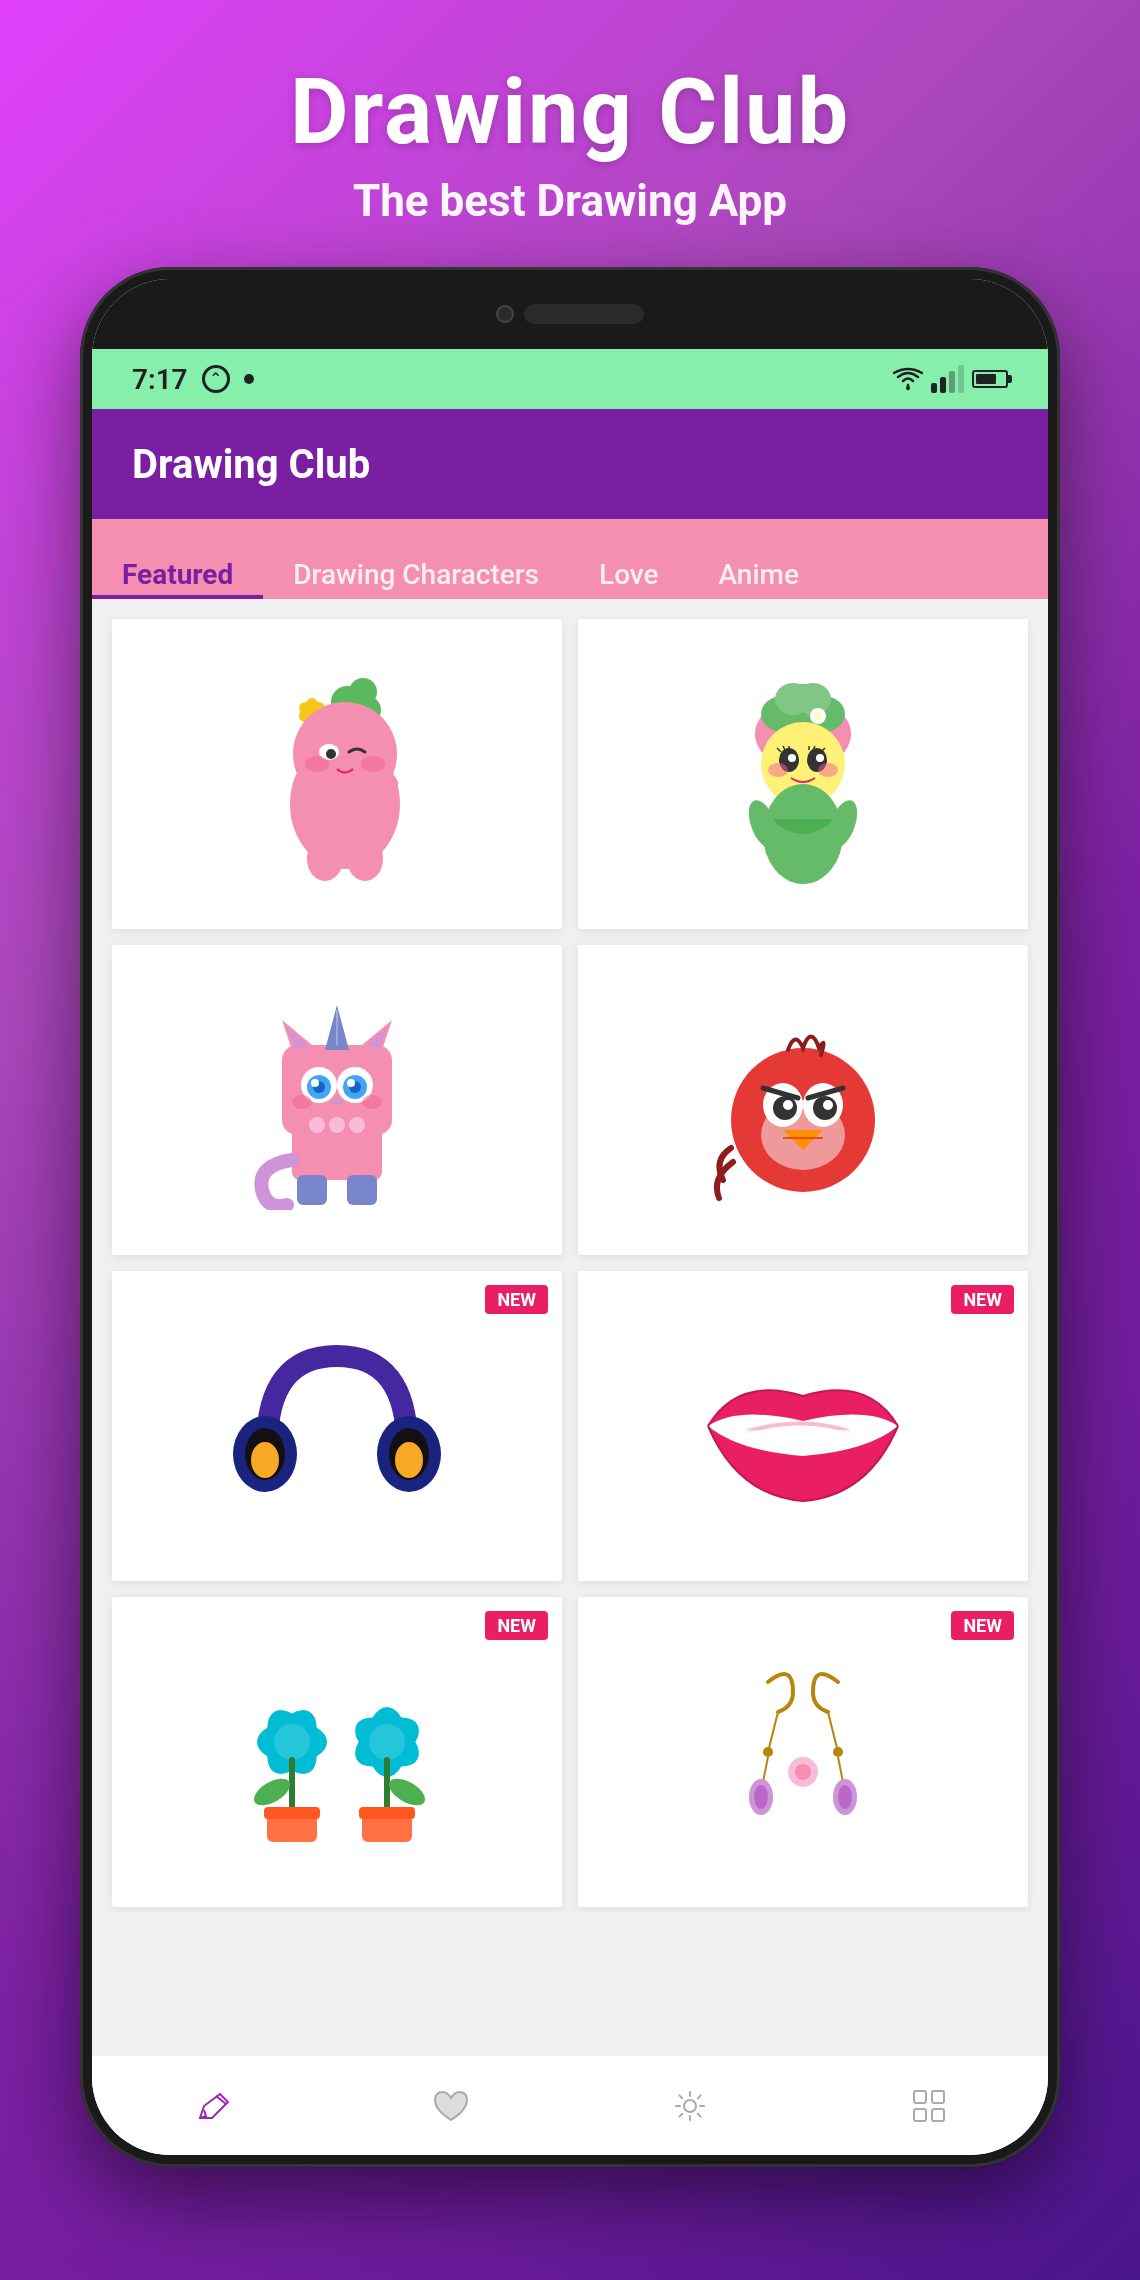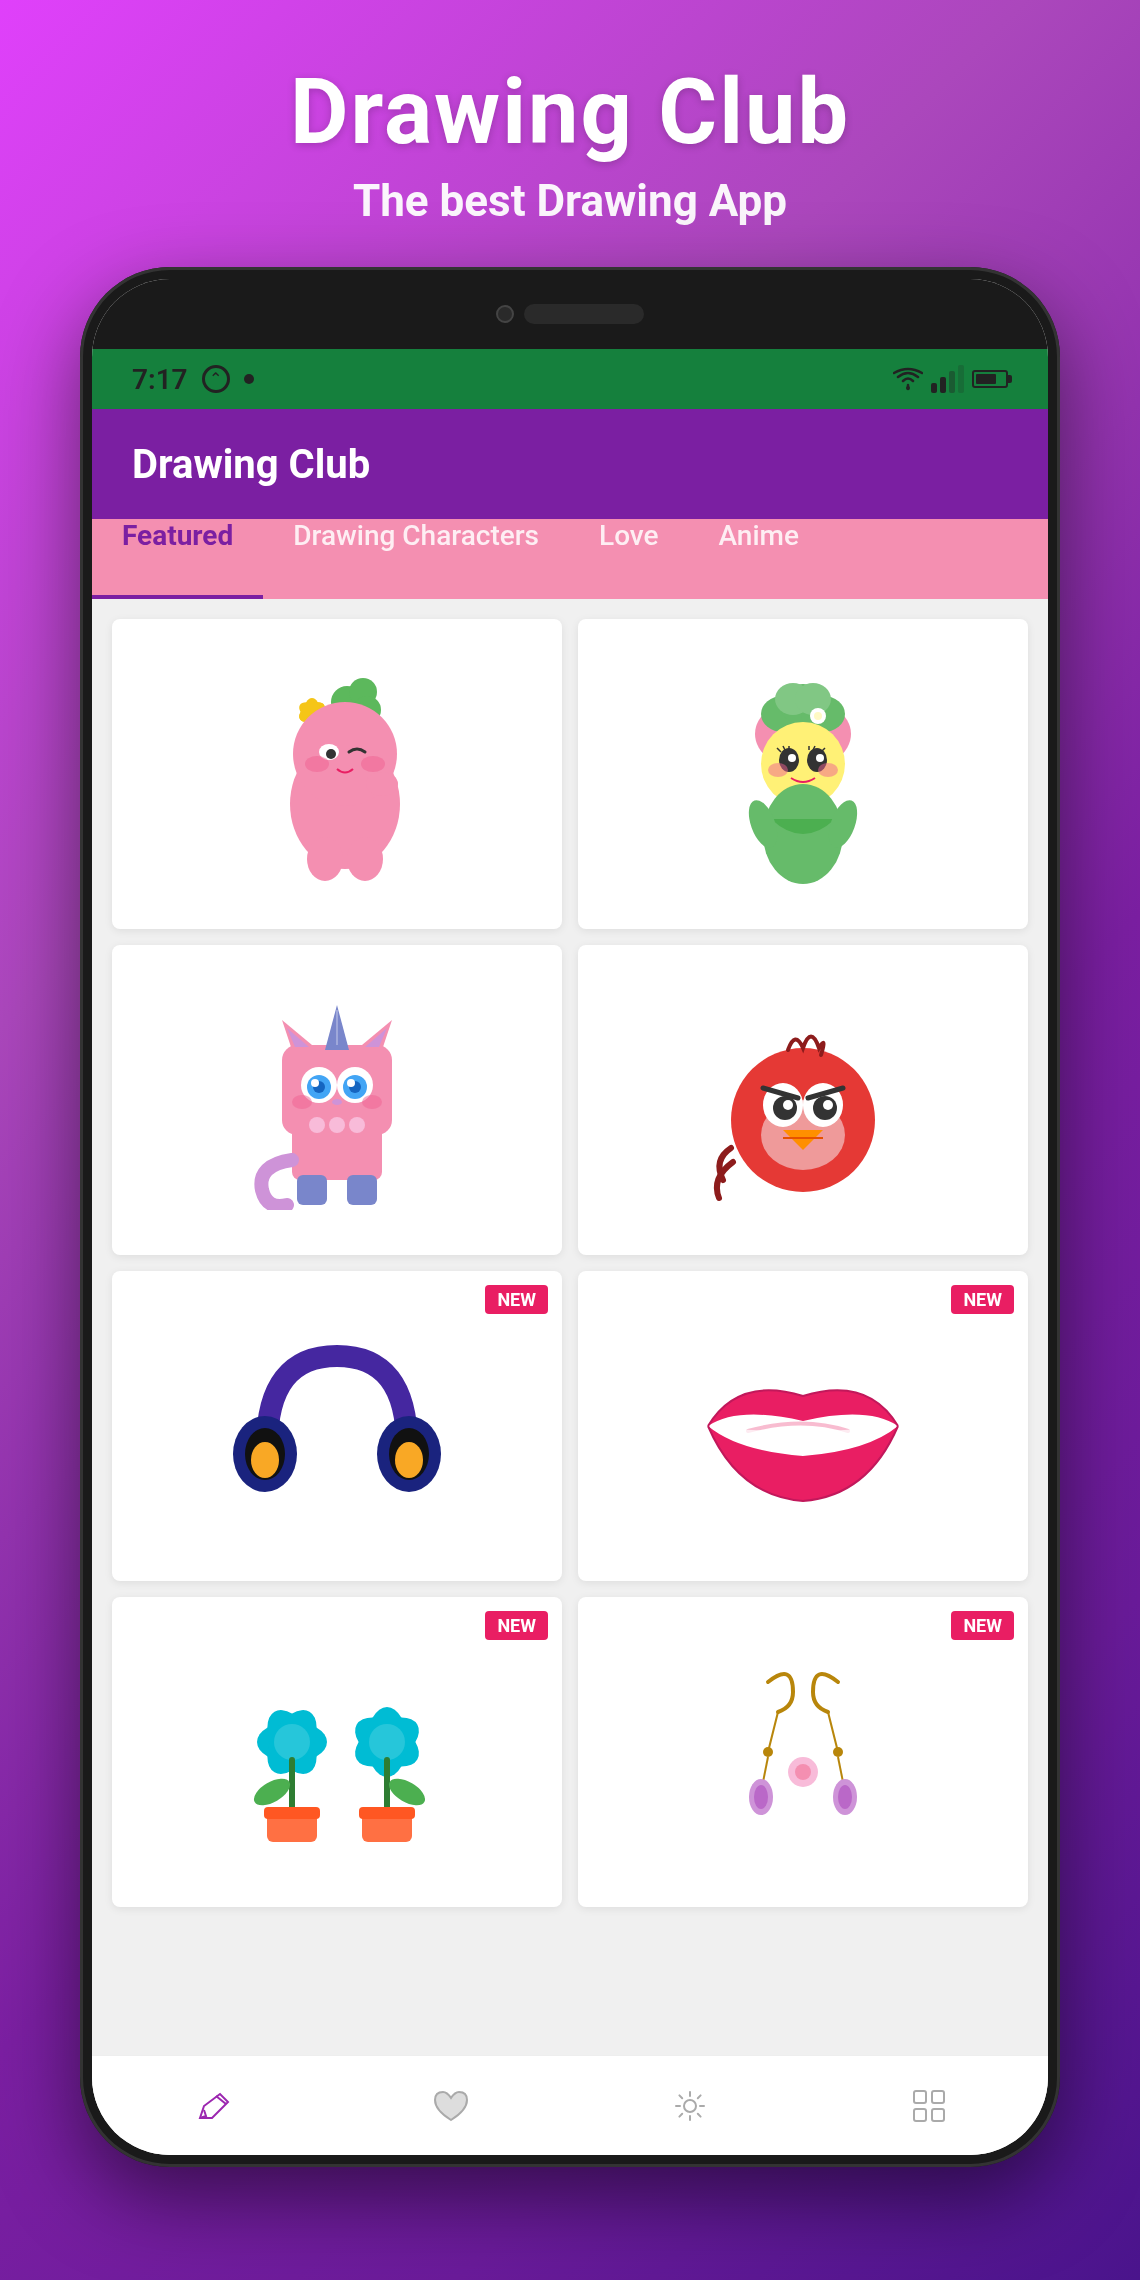--- a/index.html
+++ b/index.html
@@ -90,21 +90,21 @@
       border-radius: 10px;
     }
 
     
     .status-bar {
       position: absolute;
       top: 70px;
       left: 0;
       right: 0;
       height: 60px;
-      background: #15803d;
+      background: #86efac;
       display: flex;
       align-items: center;
       justify-content: space-between;
       padding: 0 40px;
       z-index: 5;
     }
 
     .status-time {
       font-size: 28px;
       font-weight: 600;
@@ -218,23 +218,23 @@
       background: #f48fb1;
       height: 80px;
       display: flex;
       align-items: stretch;
       flex-shrink: 0;
       overflow: hidden;
     }
 
     .tab-item {
       display: flex;
-      align-items: flex-start;
+      align-items: flex-end;
       justify-content: center;
-      padding: 0 30px;
+      padding: 8px 30px;
       font-size: 28px;
       font-weight: 500;
       color: rgba(255,255,255,0.85);
       white-space: nowrap;
       cursor: pointer;
       position: relative;
     }
 
     .tab-item.active {
       color: #7b1fa2;
@@ -258,21 +258,21 @@
       padding: 20px;
       display: grid;
       grid-template-columns: 1fr 1fr;
       grid-template-rows: repeat(4, 310px);
       gap: 16px;
       overflow: hidden;
     }
 
     .grid-card {
       background: white;
-      border-radius: 8px;
+      border-radius: 2px;
       display: flex;
       align-items: center;
       justify-content: center;
       position: relative;
       overflow: hidden;
       box-shadow: 0 2px 8px rgba(0,0,0,0.08);
     }
 
     .new-badge {
       position: absolute;

